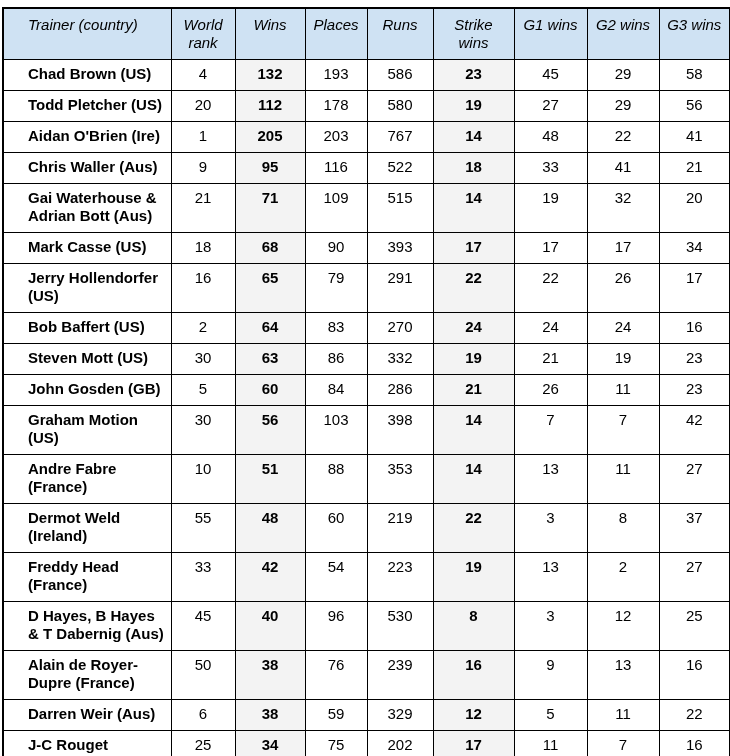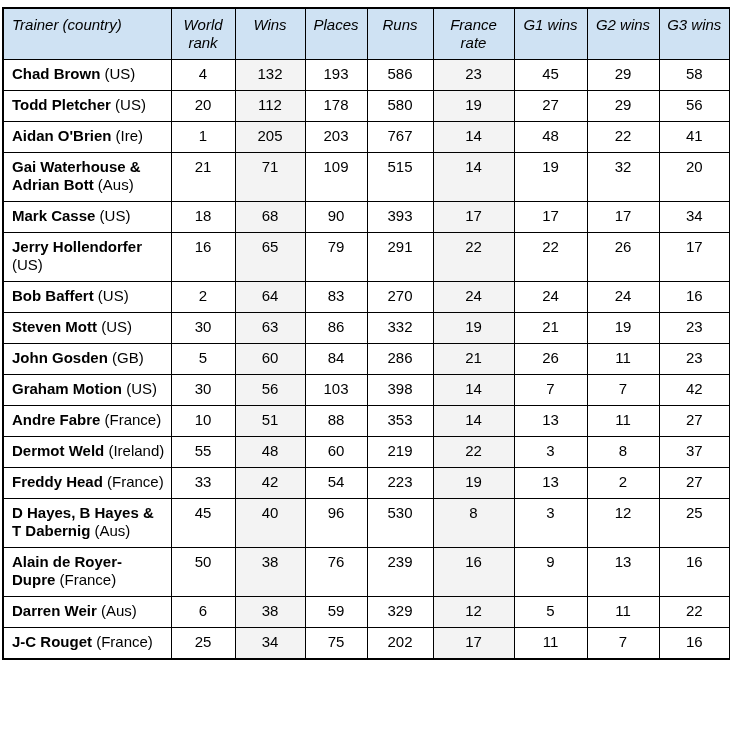--- a/index.html
+++ b/index.html
@@ -34,28 +34,28 @@
   }
   table.stats th {
     background: var(--header-bg);
     font-style: italic;
     font-weight: normal;
     padding-top: 7px;
     padding-bottom: 7px;
   }
   table.stats th.trainer, table.stats td.trainer {
     text-align: left;
-    padding-left: 8px;
+    padding-left: 24px;
   }
   table.stats td.hl {
     background: var(--highlight-bg);
-    font-weight: normal;
+    font-weight: bold;
   }
   table.stats td.trainer .name { font-weight: bold; }
-  table.stats td.trainer .country { font-weight: normal; }
+  table.stats td.trainer .country { font-weight: bold; }
 </style>
 </head>
 <body>
 
 <table class="stats">
   <colgroup>
     <col style="width:168px">
     <col style="width:64px">
     <col style="width:70px">
     <col style="width:62px">
@@ -65,21 +65,21 @@
     <col style="width:72px">
     <col style="width:71px">
   </colgroup>
   <thead>
     <tr>
       <th class="trainer">Trainer (country)</th>
       <th>World rank</th>
       <th>Wins</th>
       <th>Places</th>
       <th>Runs</th>
-      <th>France rate</th>
+      <th>Strike wins</th>
       <th>G1 wins</th>
       <th>G2 wins</th>
       <th>G3 wins</th>
     </tr>
   </thead>
   <tbody id="table-body">
       <tr>
     <td class="trainer">
       <span class="name">Chad Brown</span>
       <span class="country">(US)</span>
@@ -116,20 +116,34 @@
     <td class="hl">205</td>
     <td>203</td>
     <td>767</td>
     <td class="hl">14</td>
     <td>48</td>
     <td>22</td>
     <td>41</td>
   </tr>
       <tr>
     <td class="trainer">
+      <span class="name">Chris Waller</span>
+      <span class="country">(Aus)</span>
+    </td>
+    <td>9</td>
+    <td class="hl">95</td>
+    <td>116</td>
+    <td>522</td>
+    <td class="hl">18</td>
+    <td>33</td>
+    <td>41</td>
+    <td>21</td>
+  </tr>
+      <tr>
+    <td class="trainer">
       <span class="name">Gai Waterhouse &amp; Adrian Bott</span>
       <span class="country">(Aus)</span>
     </td>
     <td>21</td>
     <td class="hl">71</td>
     <td>109</td>
     <td>515</td>
     <td class="hl">14</td>
     <td>19</td>
     <td>32</td>

